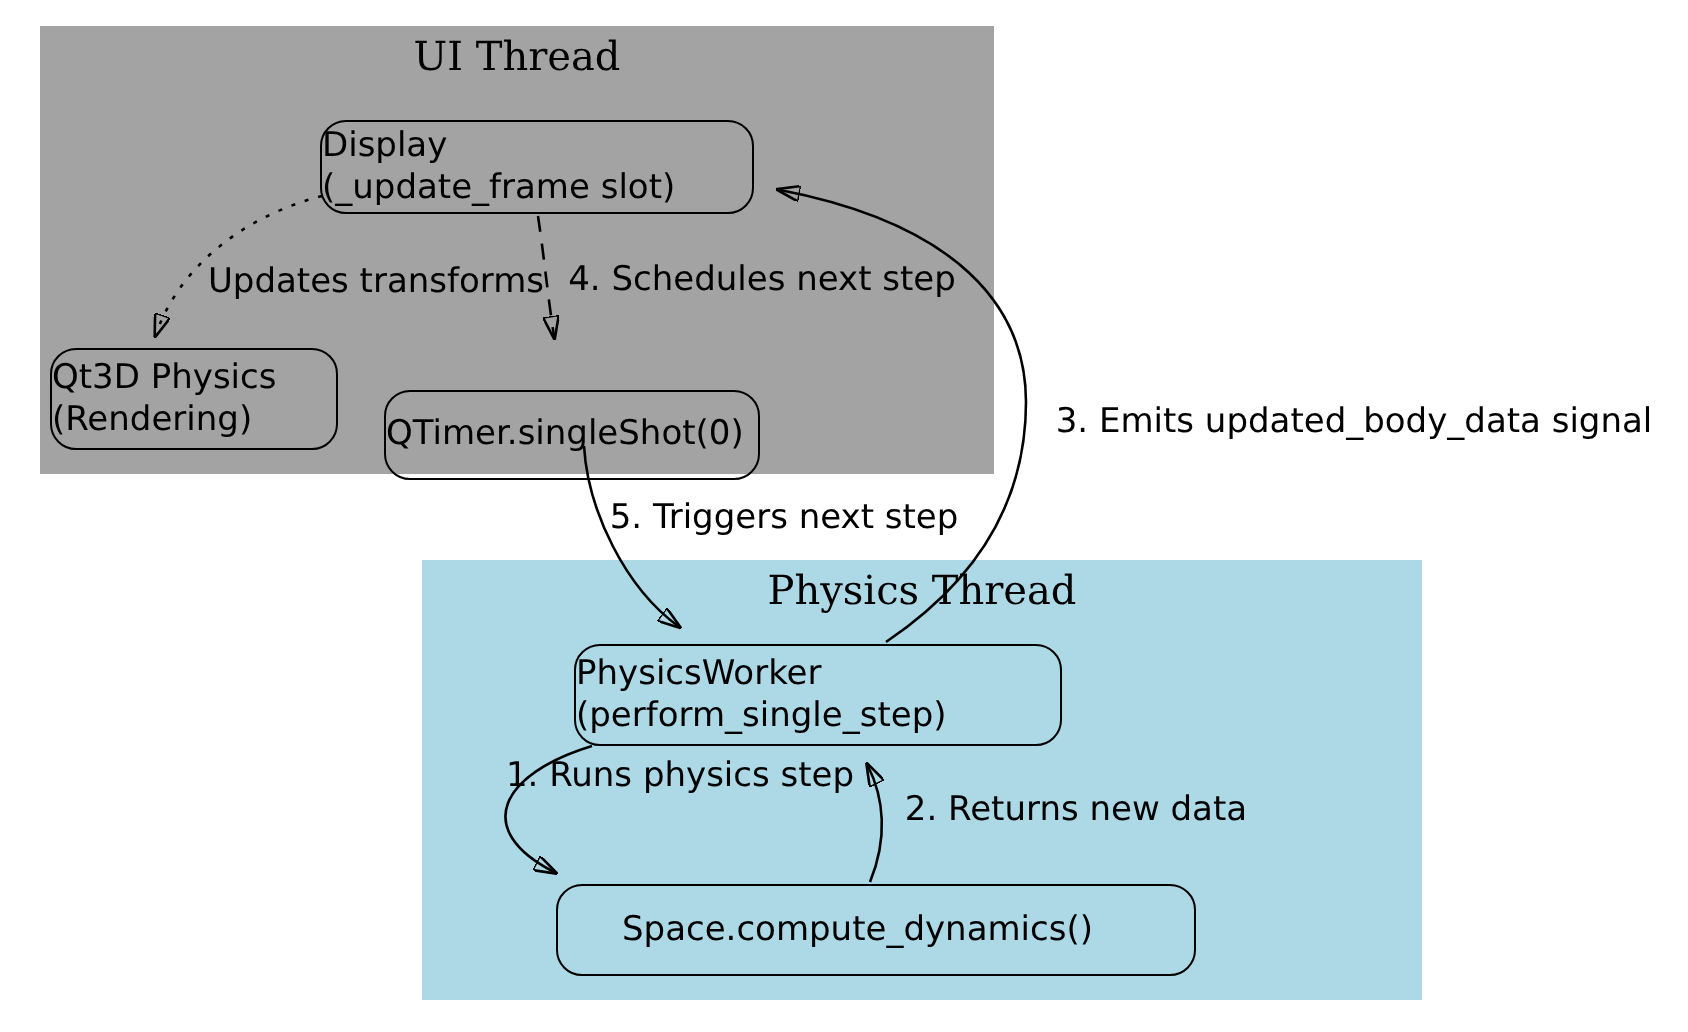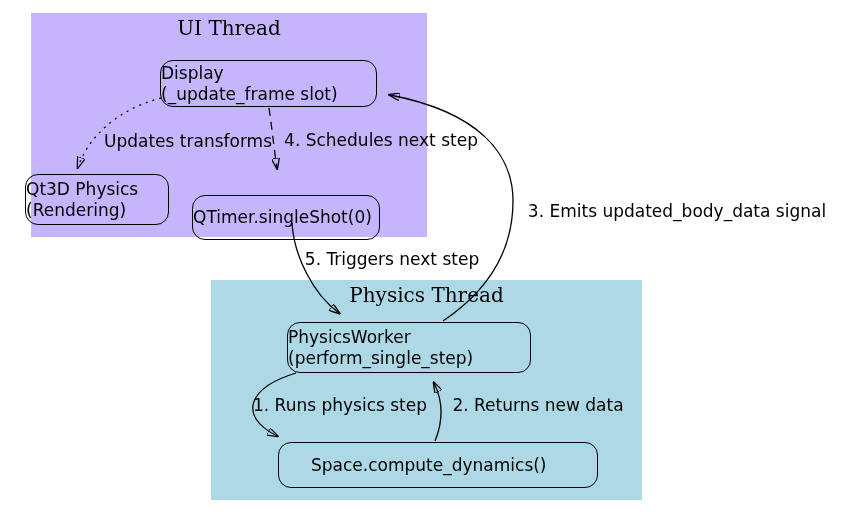--- a/index.html
+++ b/index.html
@@ -6,22 +6,22 @@
   body {
     width:844px; height:516px;
     background:#ffffff;
     font-family:"DejaVu Sans", sans-serif;
     position:relative;
     overflow:hidden;
   }
   .canvas { position:absolute; left:0; top:0; width:844px; height:516px; }
 
   .cluster { position:absolute; }
-  .cluster-ui      { left:31px;  top:13px;  width:396px; height:224px; background:#c4b5fd; }
-  .cluster-physics { left:211px; top:280px; width:431px; height:220px; background:#add8e6; }
+  .cluster-ui      { left:20px;  top:13px;  width:477px; height:224px; background:#a3a3a3; }
+  .cluster-physics { left:211px; top:280px; width:500px; height:220px; background:#add8e6; }
 
   .cluster-title {
     position:absolute; top:3px; left:0; width:100%;
     text-align:center;
     font-family:"DejaVu Serif", serif;
     font-size:20px; color:#000;
     white-space:nowrap;
   }
 
   .node {
@@ -43,21 +43,21 @@
 
   .edge-label {
     position:absolute;
     transform:translate(-50%,-50%);
     font-size:17px; color:#000; white-space:nowrap;
   }
   .lbl-updates   { left:188px; top:141px; }
   .lbl-schedules { left:381px; top:140px; }
   .lbl-emits     { left:677px; top:211px; }
   .lbl-triggers  { left:392px; top:259px; }
-  .lbl-runs      { left:340px; top:405px; }
+  .lbl-runs      { left:340px; top:388px; }
   .lbl-returns   { left:538px; top:405px; }
 
   svg.edges { position:absolute; left:0; top:0; width:844px; height:516px; pointer-events:none; }
   svg.edges path { fill:none; stroke:#000; stroke-width:1.3px; }
   path.dotted { stroke-dasharray:2 5; }
   path.dashed { stroke-dasharray:8 6; }
 </style>
 </head>
 <body>
 

